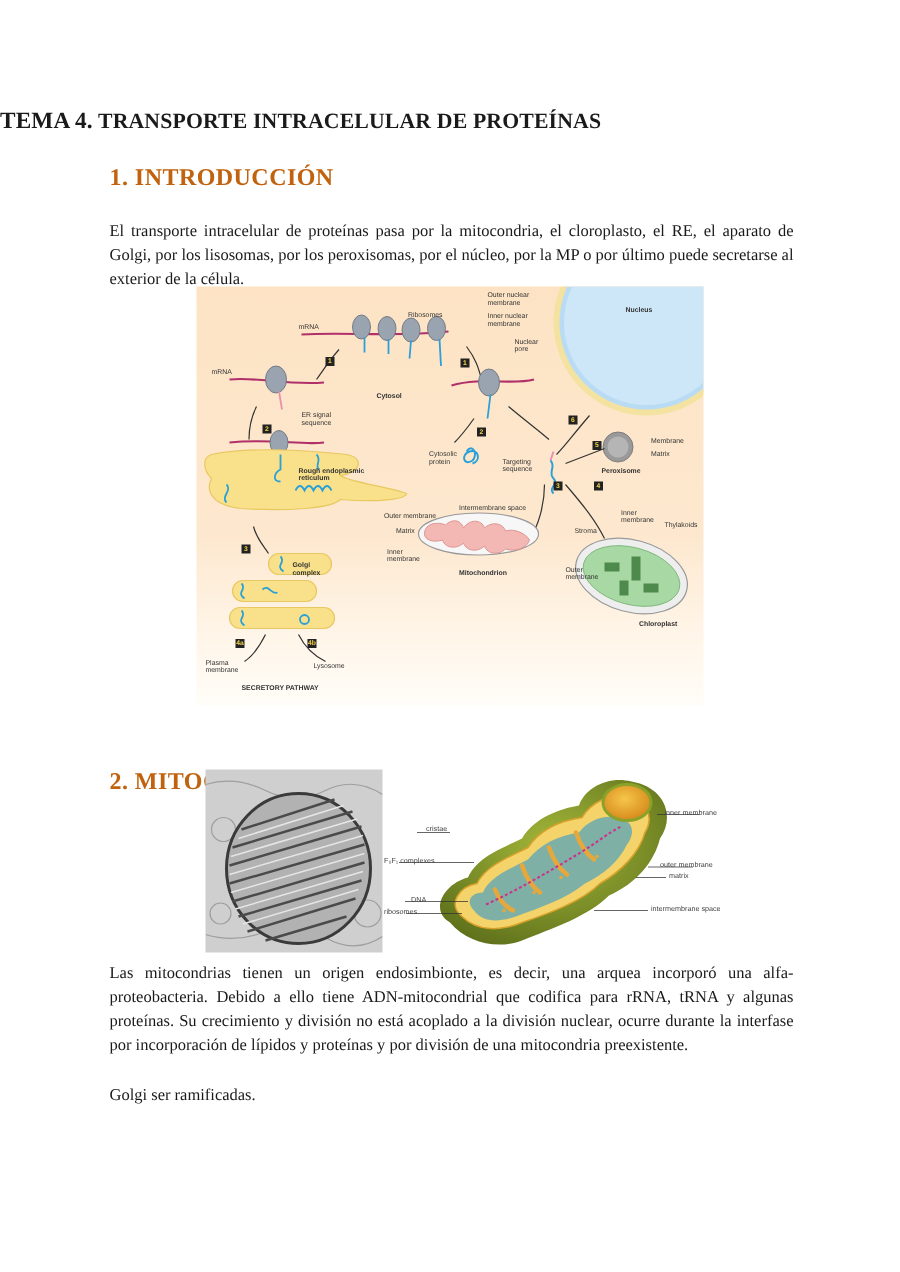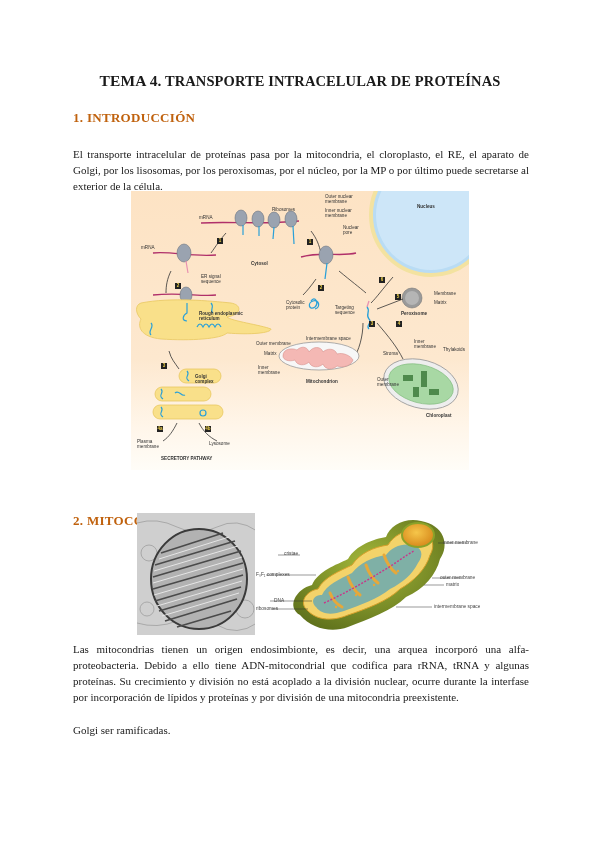--- a/index.html
+++ b/index.html
@@ -1,21 +1,21 @@
 <!DOCTYPE html>
 <html><head>
   <meta charset="utf-8">
   <style>
     html, body { margin: 0; padding: 0; background: #ffffff; }
     body { width: 600px; height: 848px; position: relative; overflow: hidden;
            font-family: "Liberation Serif", "DejaVu Serif", serif; color: #1a1a1a; }
-    .page-title { position: absolute; left: 0; width: 600px; top: 72px; text-align: center;
+    .page-title { position: absolute; left: 0; width: 600px; top: 72px; text-align: left;
                   font-size: 14.5px; font-weight: bold; letter-spacing: 0.1px; }
     .page-title .big { font-size: 15.5px; }
-    .h1 { position: absolute; left: 73px; font-size: 13px; font-weight: bold;
+    .h1 { position: absolute; left: 73px; font-size: 16px; font-weight: bold;
           color: #c0620e; letter-spacing: 0.3px; }
     .para { position: absolute; left: 73px; width: 456px; font-size: 11px; line-height: 16px;
             text-align: justify; }
     .fig { position: absolute; overflow: hidden; }
     .lbl { position: absolute; font-family: "Liberation Sans", sans-serif; font-size: 4.6px;
            color: #333; line-height: 5px; white-space: pre; }
     .lbl.b { font-weight: bold; }
     .num { position: absolute; width: 6px; height: 6px; background: #222; color: #f0d24a;
            font-family: "Liberation Sans", sans-serif; font-size: 4.5px; font-weight: bold;
            text-align: center; line-height: 6px; }

